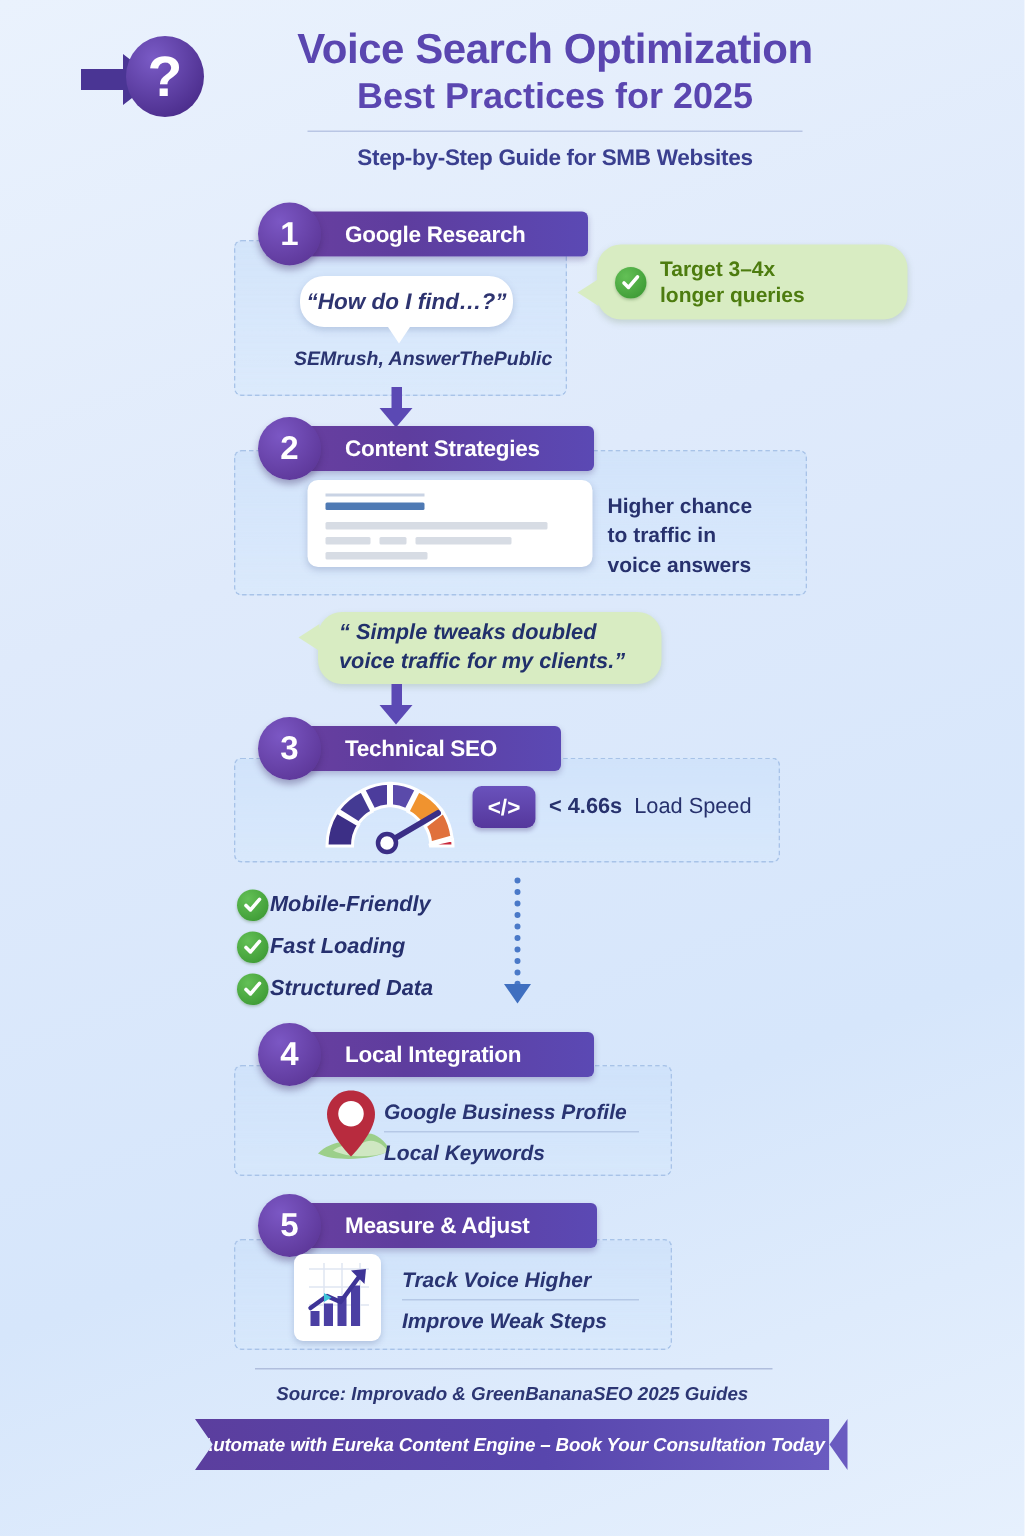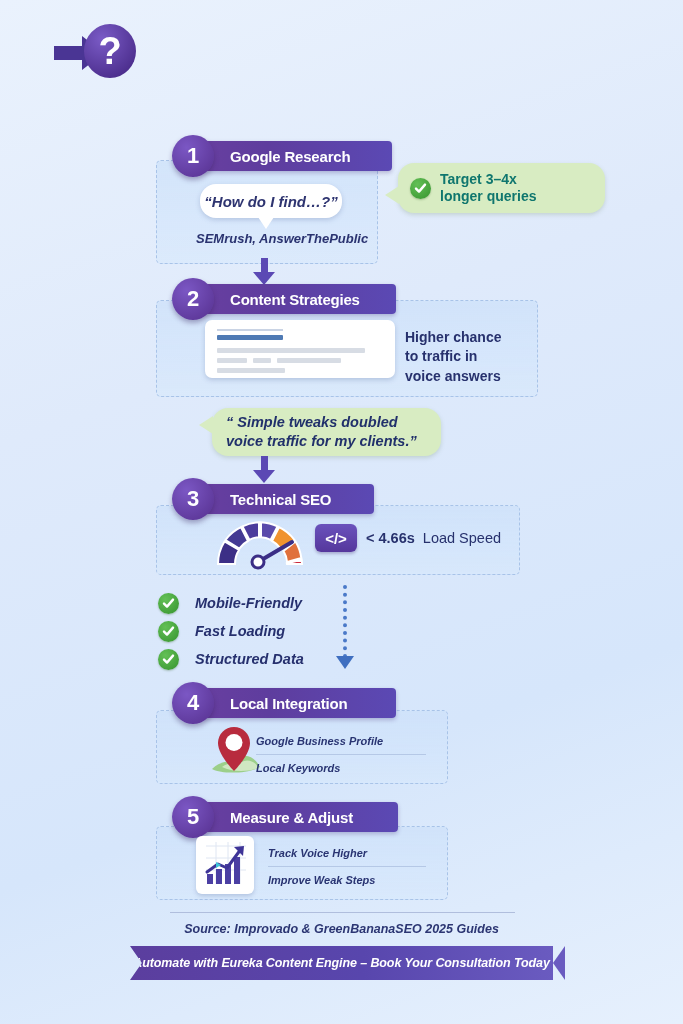--- a/index.html
+++ b/index.html
@@ -37,42 +37,42 @@
   
   .bubble-white{position:absolute;background:#fff;border-radius:16px;
     box-shadow:0 2px 5px rgba(90,110,160,.28);display:flex;align-items:center;justify-content:center;}
   .bubble-white .txt{font-size:15px;font-style:italic;font-weight:bold;color:#2e3470;}
   .tail-white{position:absolute;width:0;height:0;border-left:8px solid transparent;
     border-right:8px solid transparent;border-top:12px solid #fff;}
   .bubble-green{position:absolute;background:#d8ecc2;border-radius:16px;
     box-shadow:0 2px 4px rgba(110,140,100,.25);display:flex;align-items:center;}
   .tail-green-left{position:absolute;width:0;height:0;border-top:9px solid transparent;
     border-bottom:9px solid transparent;border-right:14px solid #d8ecc2;}
-  .cb-text{font-size:14px;font-weight:bold;color:#0f766e;line-height:1.25;}
+  .cb-text{font-size:14px;font-weight:bold;color:#4d7c0f;line-height:1.25;}
   .quote-text{font-size:14.5px;font-weight:bold;font-style:italic;color:#21306b;line-height:1.3;}
 
   .check{width:21px;height:21px;border-radius:50%;
     background:radial-gradient(circle at 35% 30%,#63c056,#36932e);
     display:inline-flex;align-items:center;justify-content:center;flex:0 0 auto;
     box-shadow:0 1px 2px rgba(40,90,30,.3);}
   .check svg{display:block;}
 
   .small-italic{font-size:13px;font-style:italic;font-weight:bold;color:#2a3370;}
   .dotline{position:absolute;border-left:4px dotted #4a79c8;}
   .arrow-head-blue{position:absolute;width:0;height:0;border-left:9px solid transparent;
     border-right:9px solid transparent;border-top:13px solid #3f6fc0;}
 
   
   .clist{position:absolute;}
-  .clist-row{display:flex;align-items:center;gap:16px;height:28px;}
+  .clist-row{display:flex;align-items:center;gap:1px;height:28px;}
   .clist-row .lbl{font-size:14.5px;font-weight:bold;font-style:italic;color:#26306e;}
 
   
   .tworow{position:absolute;}
-  .tworow .r{font-size:11px;font-weight:bold;font-style:italic;color:#293472;height:26px;display:flex;align-items:center;}
+  .tworow .r{font-size:14px;font-weight:bold;font-style:italic;color:#293472;height:26px;display:flex;align-items:center;}
   .tworow .sep{height:1px;background:#b5c8e6;}
 
   
   .foot-rule{position:absolute;height:1px;background:#b0bedd;}
   .source{position:absolute;width:683px;text-align:center;font-size:12.5px;font-style:italic;font-weight:bold;color:#2c3673;}
   .ribbon{position:absolute;left:130px;top:946px;width:423px;height:34px;
     background:linear-gradient(90deg,#5b3e9e 0%,#5846ad 55%,#6a5bc0 100%);
     display:flex;align-items:center;justify-content:center;
     clip-path:polygon(0 0,100% 0,100% 100%,0 100%,2.8% 50%);
     box-shadow:0 3px 5px rgba(60,40,110,.25);}
@@ -90,20 +90,26 @@
         <defs>
           <radialGradient id="gq" cx="35%" cy="28%" r="78%">
             <stop offset="0%" stop-color="#7a5bc6"></stop>
               <stop offset="100%" stop-color="#4b2d8c"></stop>
           </radialGradient>
         </defs>
         <path d="M2 24 H30 V14 L52 31 L30 48 V38 H2 Z" fill="#4a3594"></path>
         <ellipse cx="58" cy="29" rx="26" ry="27" fill="url(#gq)"></ellipse>
         <text x="58" y="42" font-family="Liberation Sans, sans-serif" font-size="38" font-weight="bold" fill="#ffffff" text-anchor="middle">?</text>
       </svg>
+    </div>
+    <div class="title-block">
+      <div class="title1">Voice Search Optimization</div>
+      <div class="title2">Best Practices for 2025</div>
+      <div class="title-rule"></div>
+      <div class="subtitle">Step-by-Step Guide for SMB Websites</div>
     </div>
   </div>
 
   <div class="panel" style="left:156px;top:160px;width:220px;height:102px;"></div>
   <div class="badge" style="left:186px;top:141px;width:146px;">
     <div class="num-circle">1</div>
     <div class="badge-label">Google Research</div>
   </div>
   <div class="bubble-white" style="left:200px;top:184px;width:142px;height:34px;">
     <span class="txt">“How do I find…?”</span>

